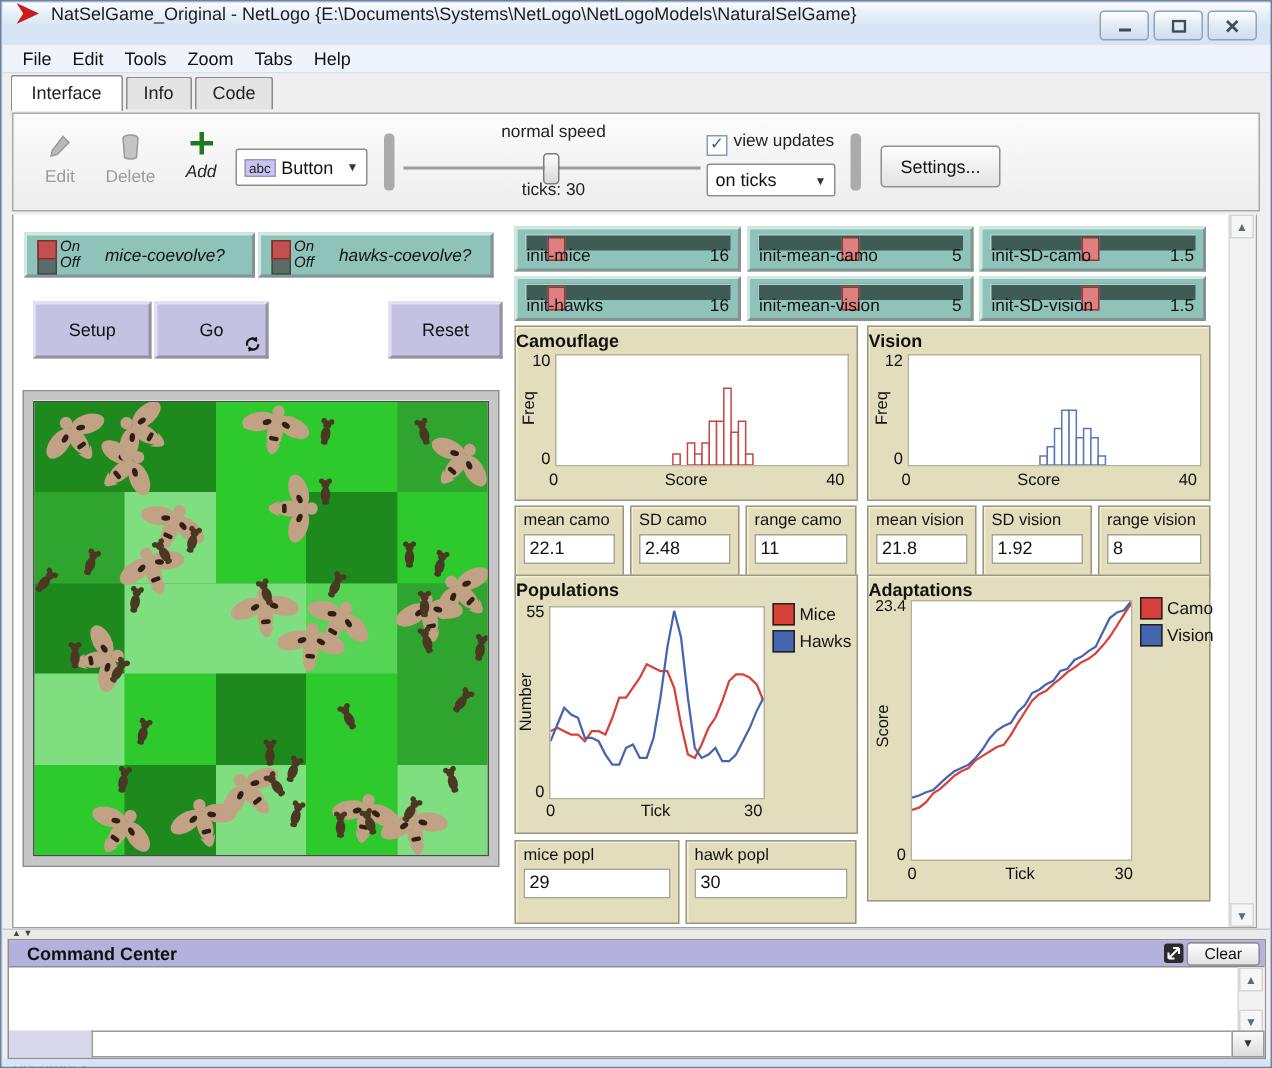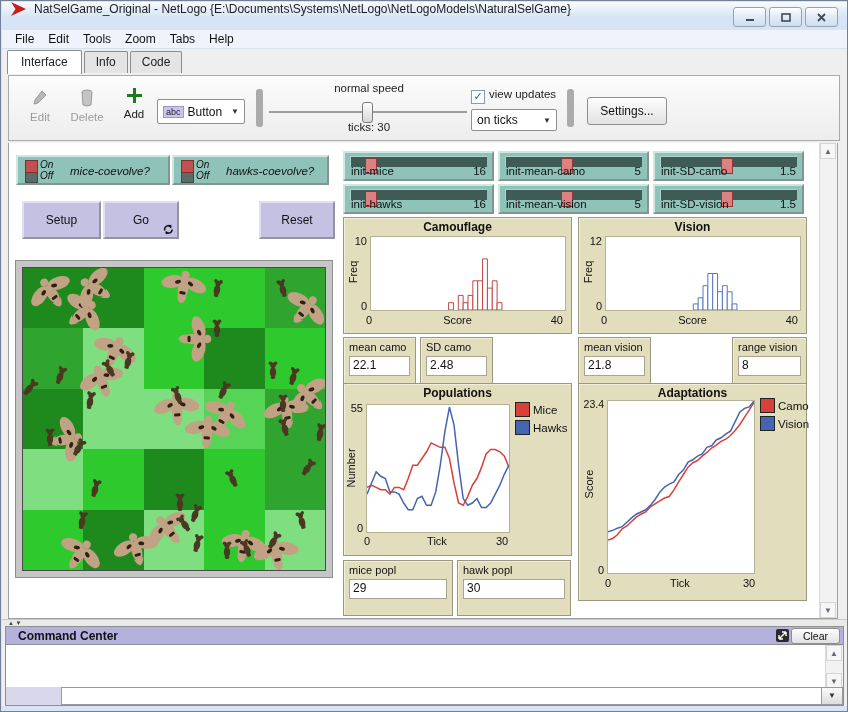--- a/index.html
+++ b/index.html
@@ -45,21 +45,21 @@
   .forever{position:absolute;right:3px;bottom:2px;}
   .nl-slider{position:absolute;width:151px;height:30px;background:#8FC3BA;border:2px outset #CFE8E2;box-sizing:border-box;}
   .sl-channel{position:absolute;left:5px;right:5px;top:3px;height:10px;background:#3E5C55;border-top:1px solid #AFD4CC;border-left:1px solid #AFD4CC;}
   .sl-handle{position:absolute;top:1px;width:10px;height:14px;background:#DF8080;border:1px solid #8B3A3A;}
   .sl-label{position:absolute;left:6px;bottom:2px;font-size:11.5px;color:#111;}
   .sl-value{position:absolute;right:6px;bottom:2px;font-size:11.5px;color:#111;}
   .nl-monitor{position:absolute;height:56px;background:#E2DEBD;border:1px solid #9B9780;box-shadow:inset 1px 1px 0 #F2EFD8;box-sizing:border-box;}
   .mon-label{position:absolute;left:5px;top:3px;font-size:11px;color:#111;}
   .mon-value{position:absolute;left:5px;top:18px;right:5px;height:16px;background:#FFF;border:1px solid #A8A48D;font-size:12px;color:#111;padding:1px 3px;line-height:14px;}
   .nl-plot{position:absolute;background:#E2DEBD;border:1px solid #9B9780;box-shadow:inset 1px 1px 0 #F2EFD8;box-sizing:border-box;}
-  .p-title{position:absolute;left:0;right:0;top:2px;text-align:center;font-size:12px;font-weight:bold;color:#111;}
+  .p-title{position:absolute;left:0;right:0;top:2px;text-align:left;font-size:12px;font-weight:bold;color:#111;}
   .p-area{position:absolute;background:#FFF;border:1px solid #B5B194;}
   .p-area svg{position:absolute;left:0;top:0;width:100%;height:100%;}
   .p-tick{position:absolute;font-size:11px;color:#111;}
   .p-vlab{position:absolute;font-size:11px;color:#111;width:60px;text-align:center;transform:rotate(-90deg);}
   .legend-item{position:absolute;display:flex;align-items:center;font-size:11.5px;color:#111;}
   .legend-swatch{width:13px;height:13px;border:1px solid #222;margin-right:3px;flex:0 0 auto;}
   
   .world-frame{position:absolute;left:7px;top:118px;width:304px;height:304px;border:6px solid #C6C6C6;outline:1px solid #8E8E8E;box-shadow:inset 0 0 0 1px #4A4A4A;}
   #world-grid{position:absolute;left:1px;top:1px;width:302px;height:302px;overflow:hidden;background:#2FA52F;}
   .patch{position:absolute;width:61px;height:61px;}
@@ -131,21 +131,21 @@
           </svg>
         <span class="tlabel">Edit</span>
       </div>
       <div class="tool disabled" style="left:56px;top:13px;width:44px;">
         <svg width="14" height="18" viewBox="0 0 14 18">
             <ellipse cx="7" cy="3" rx="5" ry="2" fill="#C4C4C4" stroke="#9A9A9A"></ellipse>
             <path d="M2,3 L3,16 Q7,18 11,16 L12,3" fill="#C4C4C4" stroke="#9A9A9A"></path>
           </svg>
         <span class="tlabel">Delete</span>
       </div>
-      <div class="tool" style="left:110px;top:11px;width:30px;">
+      <div class="tool" style="left:110px;top:11px;width:30px;font-style:italic;">
         <svg width="17" height="17" viewBox="0 0 17 17">
             <path d="M7,1 h3 v6 h6 v3 h-6 v6 h-3 v-6 h-6 v-3 h6 z" fill="#1E7A1E"></path>
           </svg>
         <span class="tlabel">Add</span>
       </div>
       <div class="dd" style="position:absolute;left:148px;top:23px;width:88px;height:25px;">
         <span class="abc-badge">abc</span>
         <span>Button</span>
         <span class="arrow">▼</span>
       </div>
@@ -844,24 +844,32 @@
       </div>
 
       <div class="nl-monitor" style="left:334px;top:194px;width:73px;">
         <span class="mon-label">mean camo</span>
         <div class="mon-value">22.1</div>
       </div>
       <div class="nl-monitor" style="left:411px;top:194px;width:73px;">
         <span class="mon-label">SD camo</span>
         <div class="mon-value">2.48</div>
       </div>
+      <div class="nl-monitor" style="left:488px;top:194px;width:74px;">
+        <span class="mon-label">range camo</span>
+        <div class="mon-value">11</div>
+      </div>
 
       <div class="nl-monitor" style="left:569px;top:194px;width:73px;padding-left:16px;">
         <span class="mon-label">mean vision</span>
         <div class="mon-value">21.8</div>
+      </div>
+      <div class="nl-monitor" style="left:646px;top:194px;width:73px;">
+        <span class="mon-label">SD vision</span>
+        <div class="mon-value">1.92</div>
       </div>
       <div class="nl-monitor" style="left:723px;top:194px;width:75px;">
         <span class="mon-label">range vision</span>
         <div class="mon-value">8</div>
       </div>
 
       <div class="nl-plot" style="left:334px;top:240px;width:229px;height:173px;" id="plot-populations">
         <div class="p-title">Populations</div>
         <div class="p-area" style="left:22px;top:20px;width:142px;height:127px;">
             <svg viewBox="0 0 142 127" preserveAspectRatio="none">

